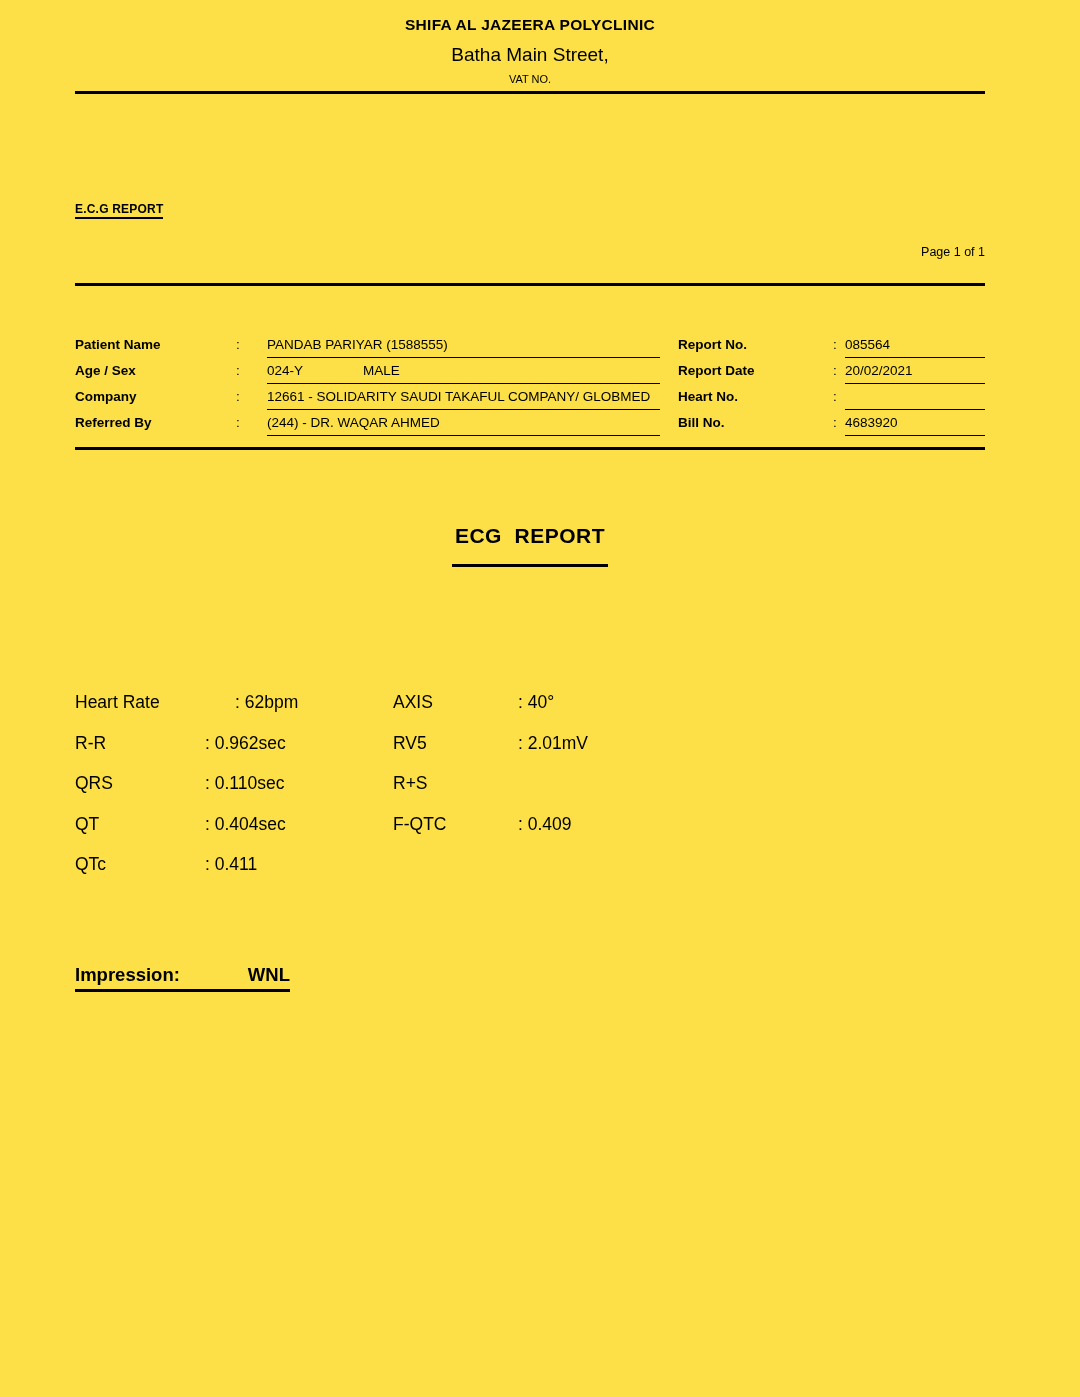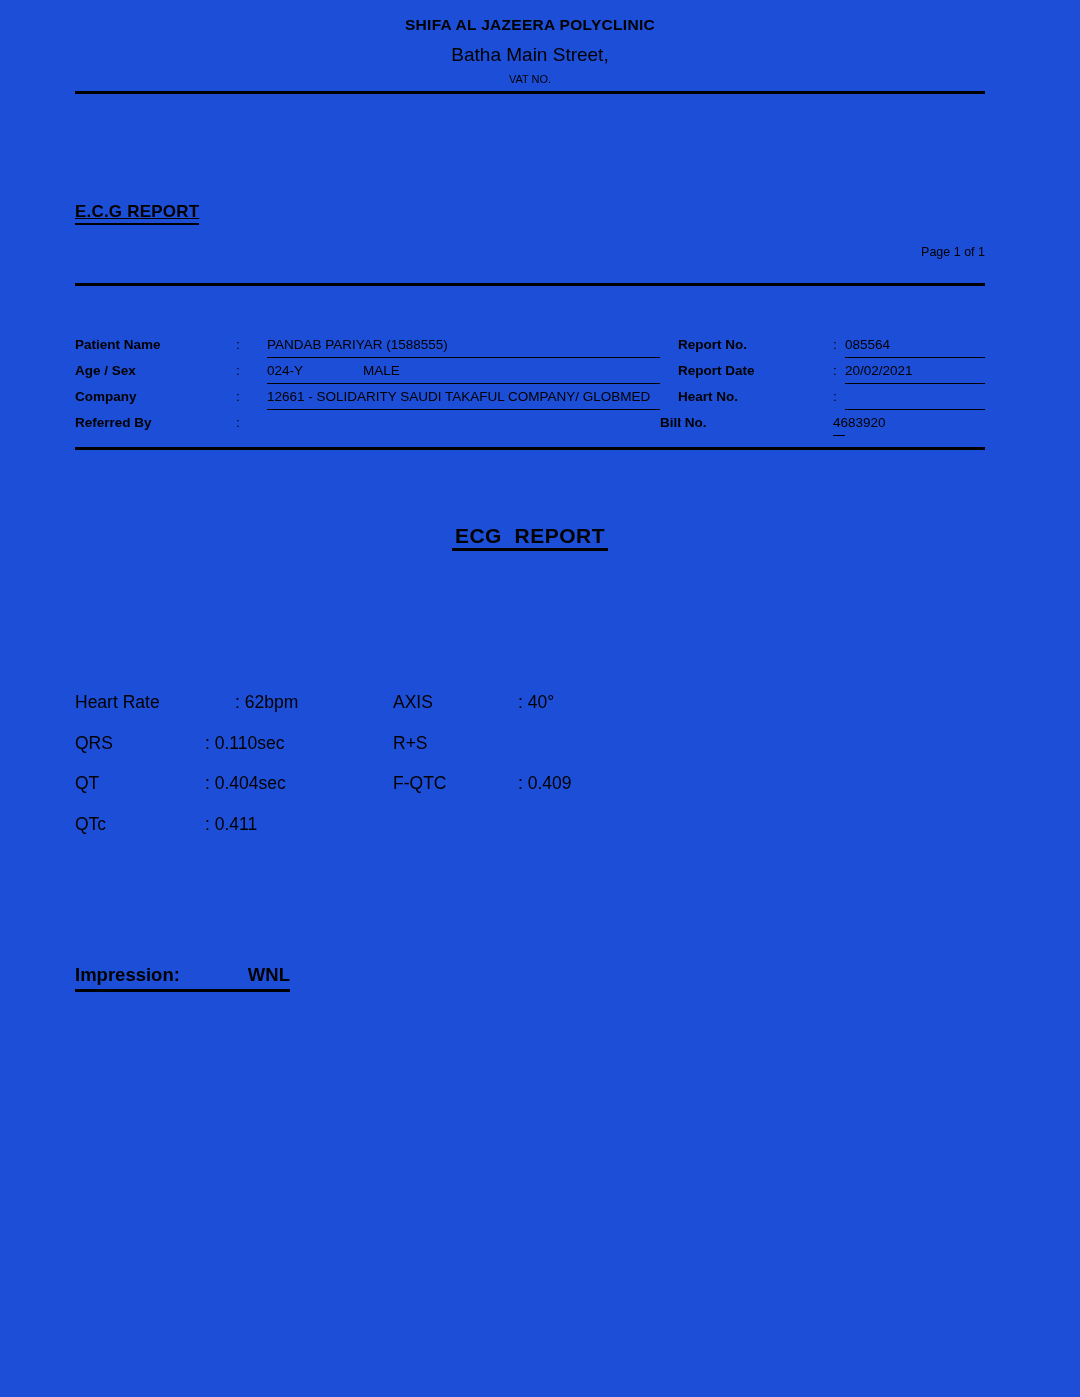--- a/index.html
+++ b/index.html
@@ -5,21 +5,21 @@
   * { margin: 0; padding: 0; box-sizing: border-box; }
   html, body { background: #ffffff; }
   body {
     font-family: "Liberation Sans", "DejaVu Sans", sans-serif;
     color: #000000;
   }
   .page {
     position: relative;
     width: 1080px;
     height: 1397px;
-    background: #1d4ed8;
+    background: #fde047;
     overflow: hidden;
   }
   
   .clinic-header {
     position: absolute;
     left: 75px;
     width: 910px;
     top: 0;
     text-align: center;
   }
@@ -49,26 +49,25 @@
     width: 910px;
     top: 91px;
     height: 3px;
     background: #000;
   }
   
   .section-title {
     position: absolute;
     left: 75px;
     top: 202px;
-    font-size: 17px;
+    font-size: 12px;
     font-weight: bold;
     border-bottom: 2.5px solid #000;
     padding-bottom: 1px;
     letter-spacing: 0.2px;
-    text-decoration: underline;
   }
   .page-indicator {
     position: absolute;
     left: 75px;
     width: 910px;
     top: 245px;
     text-align: right;
     font-size: 12.5px;
   }
   
@@ -106,21 +105,21 @@
     width: 910px;
     top: 524px;
     text-align: center;
   }
   .ecg-title {
     display: inline-block;
     font-size: 21px;
     font-weight: bold;
     white-space: pre;
     border-bottom: 3px solid #000;
-    padding: 0 3px 0 3px;
+    padding: 0 3px 16px 3px;
     letter-spacing: 0.5px;
   }
   
   .measurements {
     position: absolute;
     left: 75px;
     top: 690px;
     width: 700px;
   }
   .m-row {
@@ -184,39 +183,46 @@
       <div class="i-label">Company</div>
       <div class="i-colon">:</div>
       <div class="i-value">12661 - SOLIDARITY SAUDI TAKAFUL COMPANY/ GLOBMED</div>
       <div></div>
       <div class="i-label">Heart No.</div>
       <div class="i-colon">:</div>
       <div class="i-value"></div>
 
       <div class="i-label">Referred By</div>
       <div class="i-colon">:</div>
+      <div class="i-value">(244) - DR. WAQAR AHMED</div>
       <div></div>
       <div class="i-label">Bill No.</div>
       <div class="i-colon">:</div>
       <div class="i-value">4683920</div>
     </div>
   </div>
 
   <div class="ecg-title-wrap">
     <span class="ecg-title">ECG  REPORT</span>
   </div>
 
   <div class="measurements">
     <div class="m-row">
       <span class="m-label">Heart Rate</span>
       <span class="m-value shift">: 62bpm</span>
       <span class="m-label">AXIS</span>
       <span class="m-value">: 40°</span>
     </div>
     <div class="m-row">
+      <span class="m-label">R-R</span>
+      <span class="m-value">: 0.962sec</span>
+      <span class="m-label">RV5</span>
+      <span class="m-value">: 2.01mV</span>
+    </div>
+    <div class="m-row">
       <span class="m-label">QRS</span>
       <span class="m-value">: 0.110sec</span>
       <span class="m-label">R+S</span>
     </div>
     <div class="m-row">
       <span class="m-label">QT</span>
       <span class="m-value">: 0.404sec</span>
       <span class="m-label">F-QTC</span>
       <span class="m-value">: 0.409</span>
     </div>

